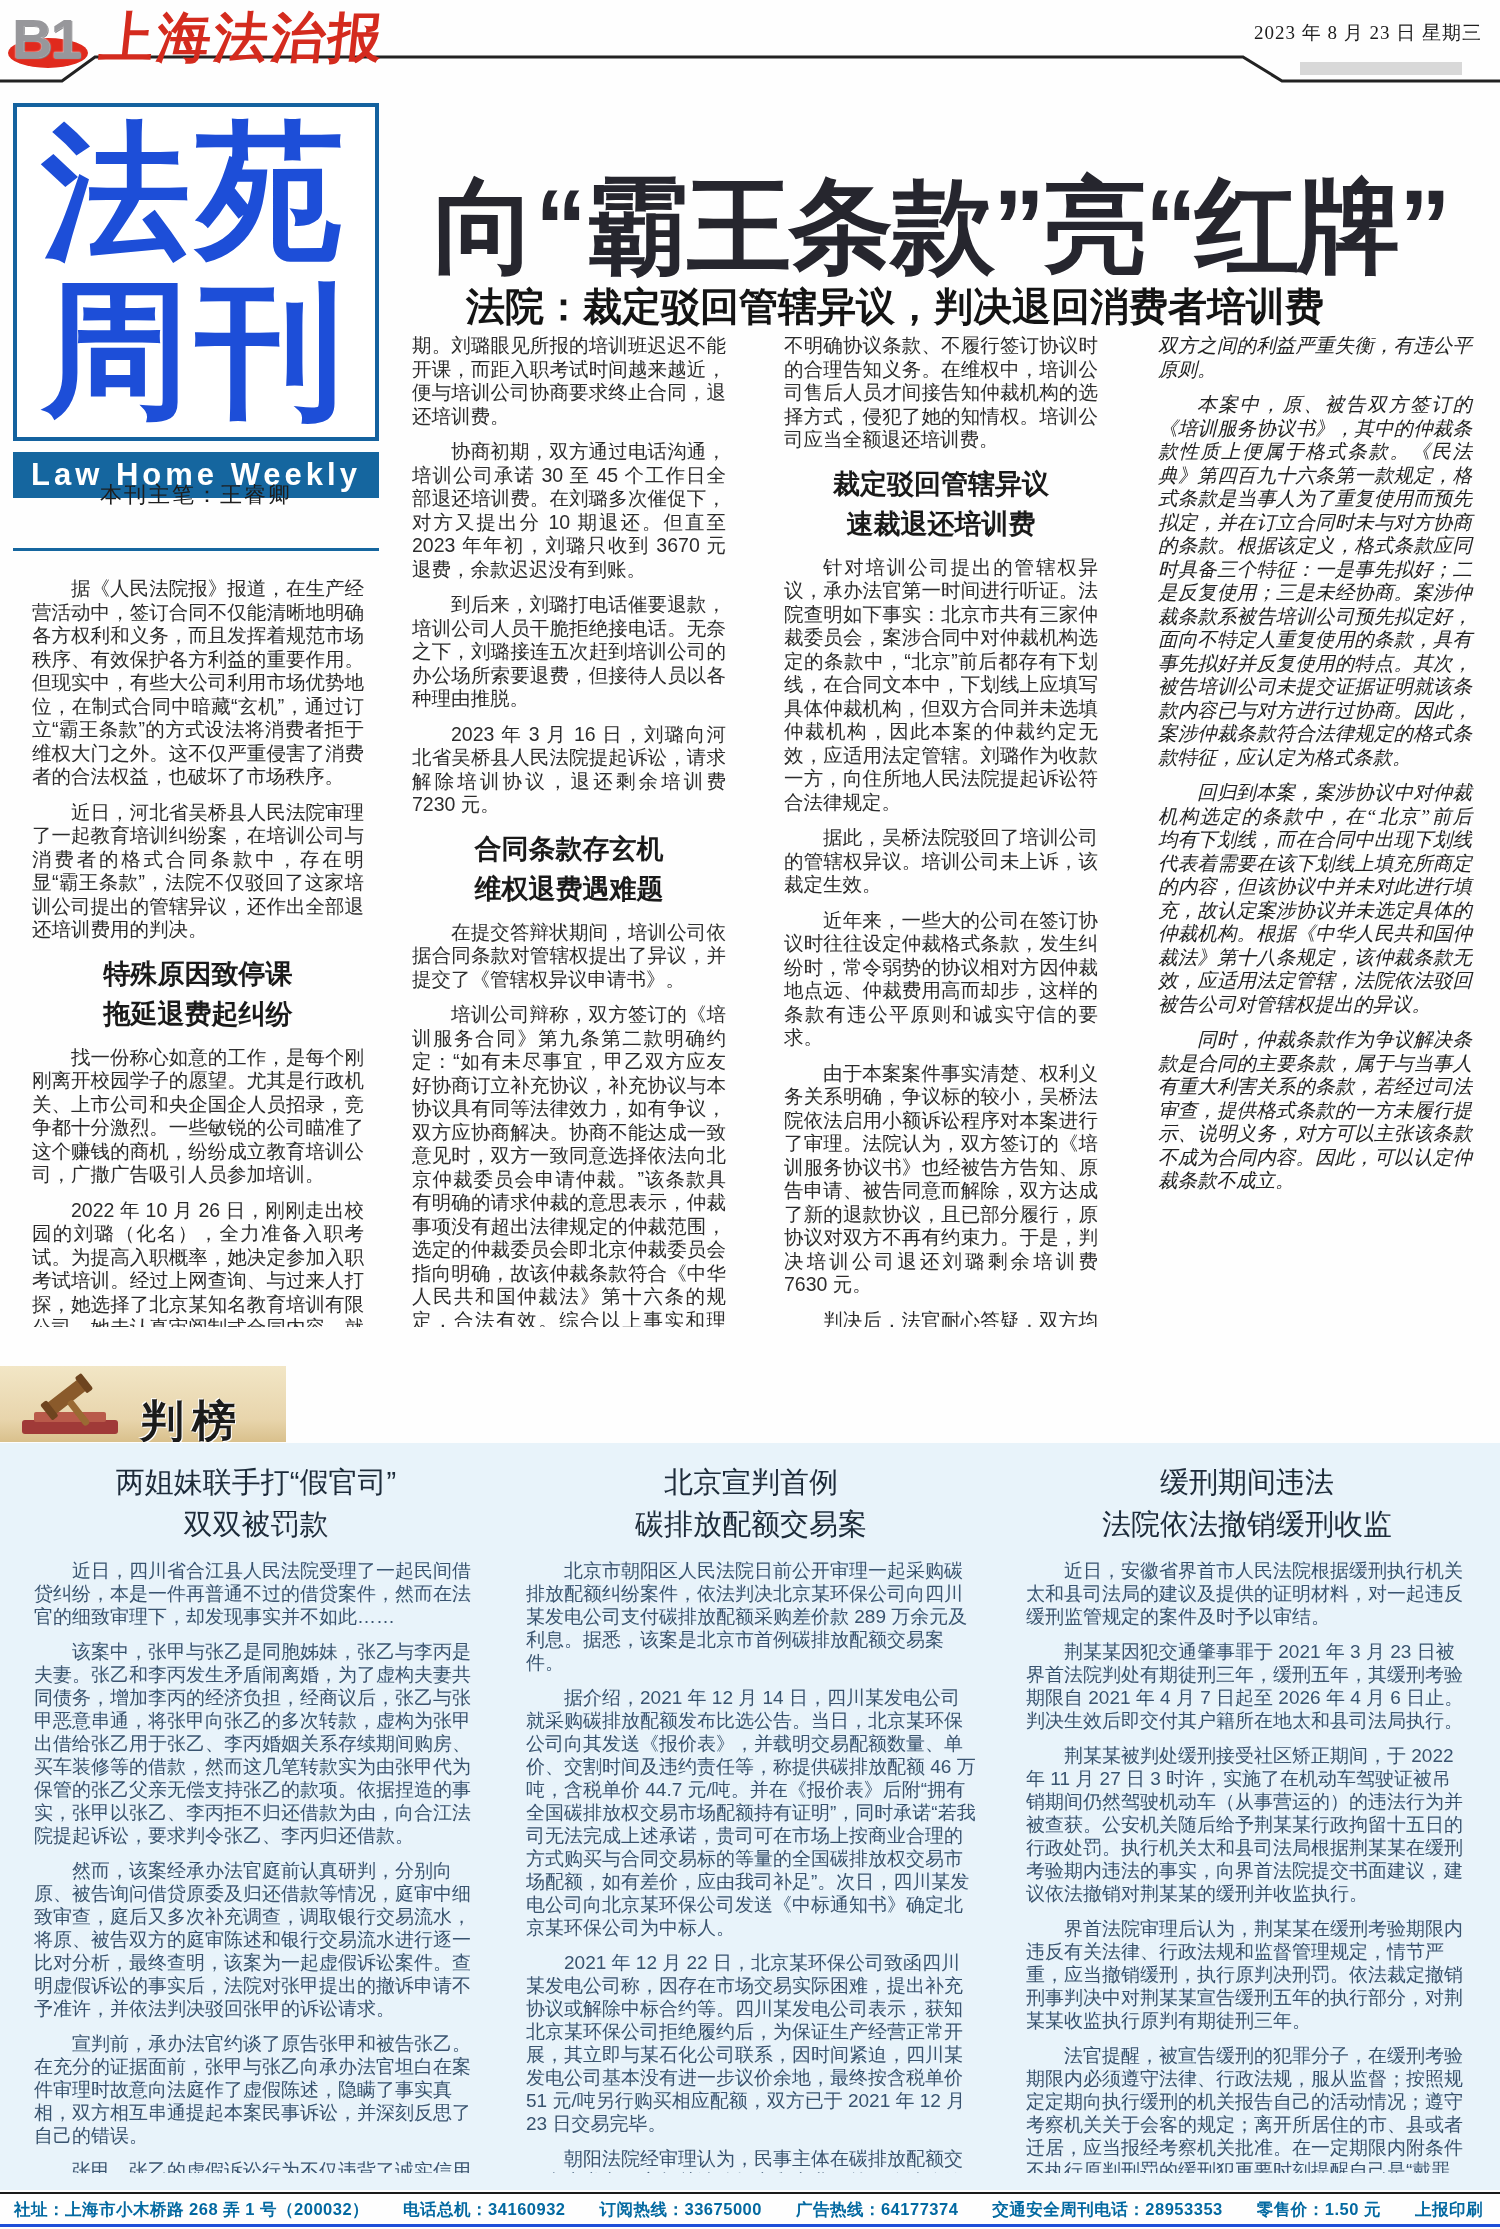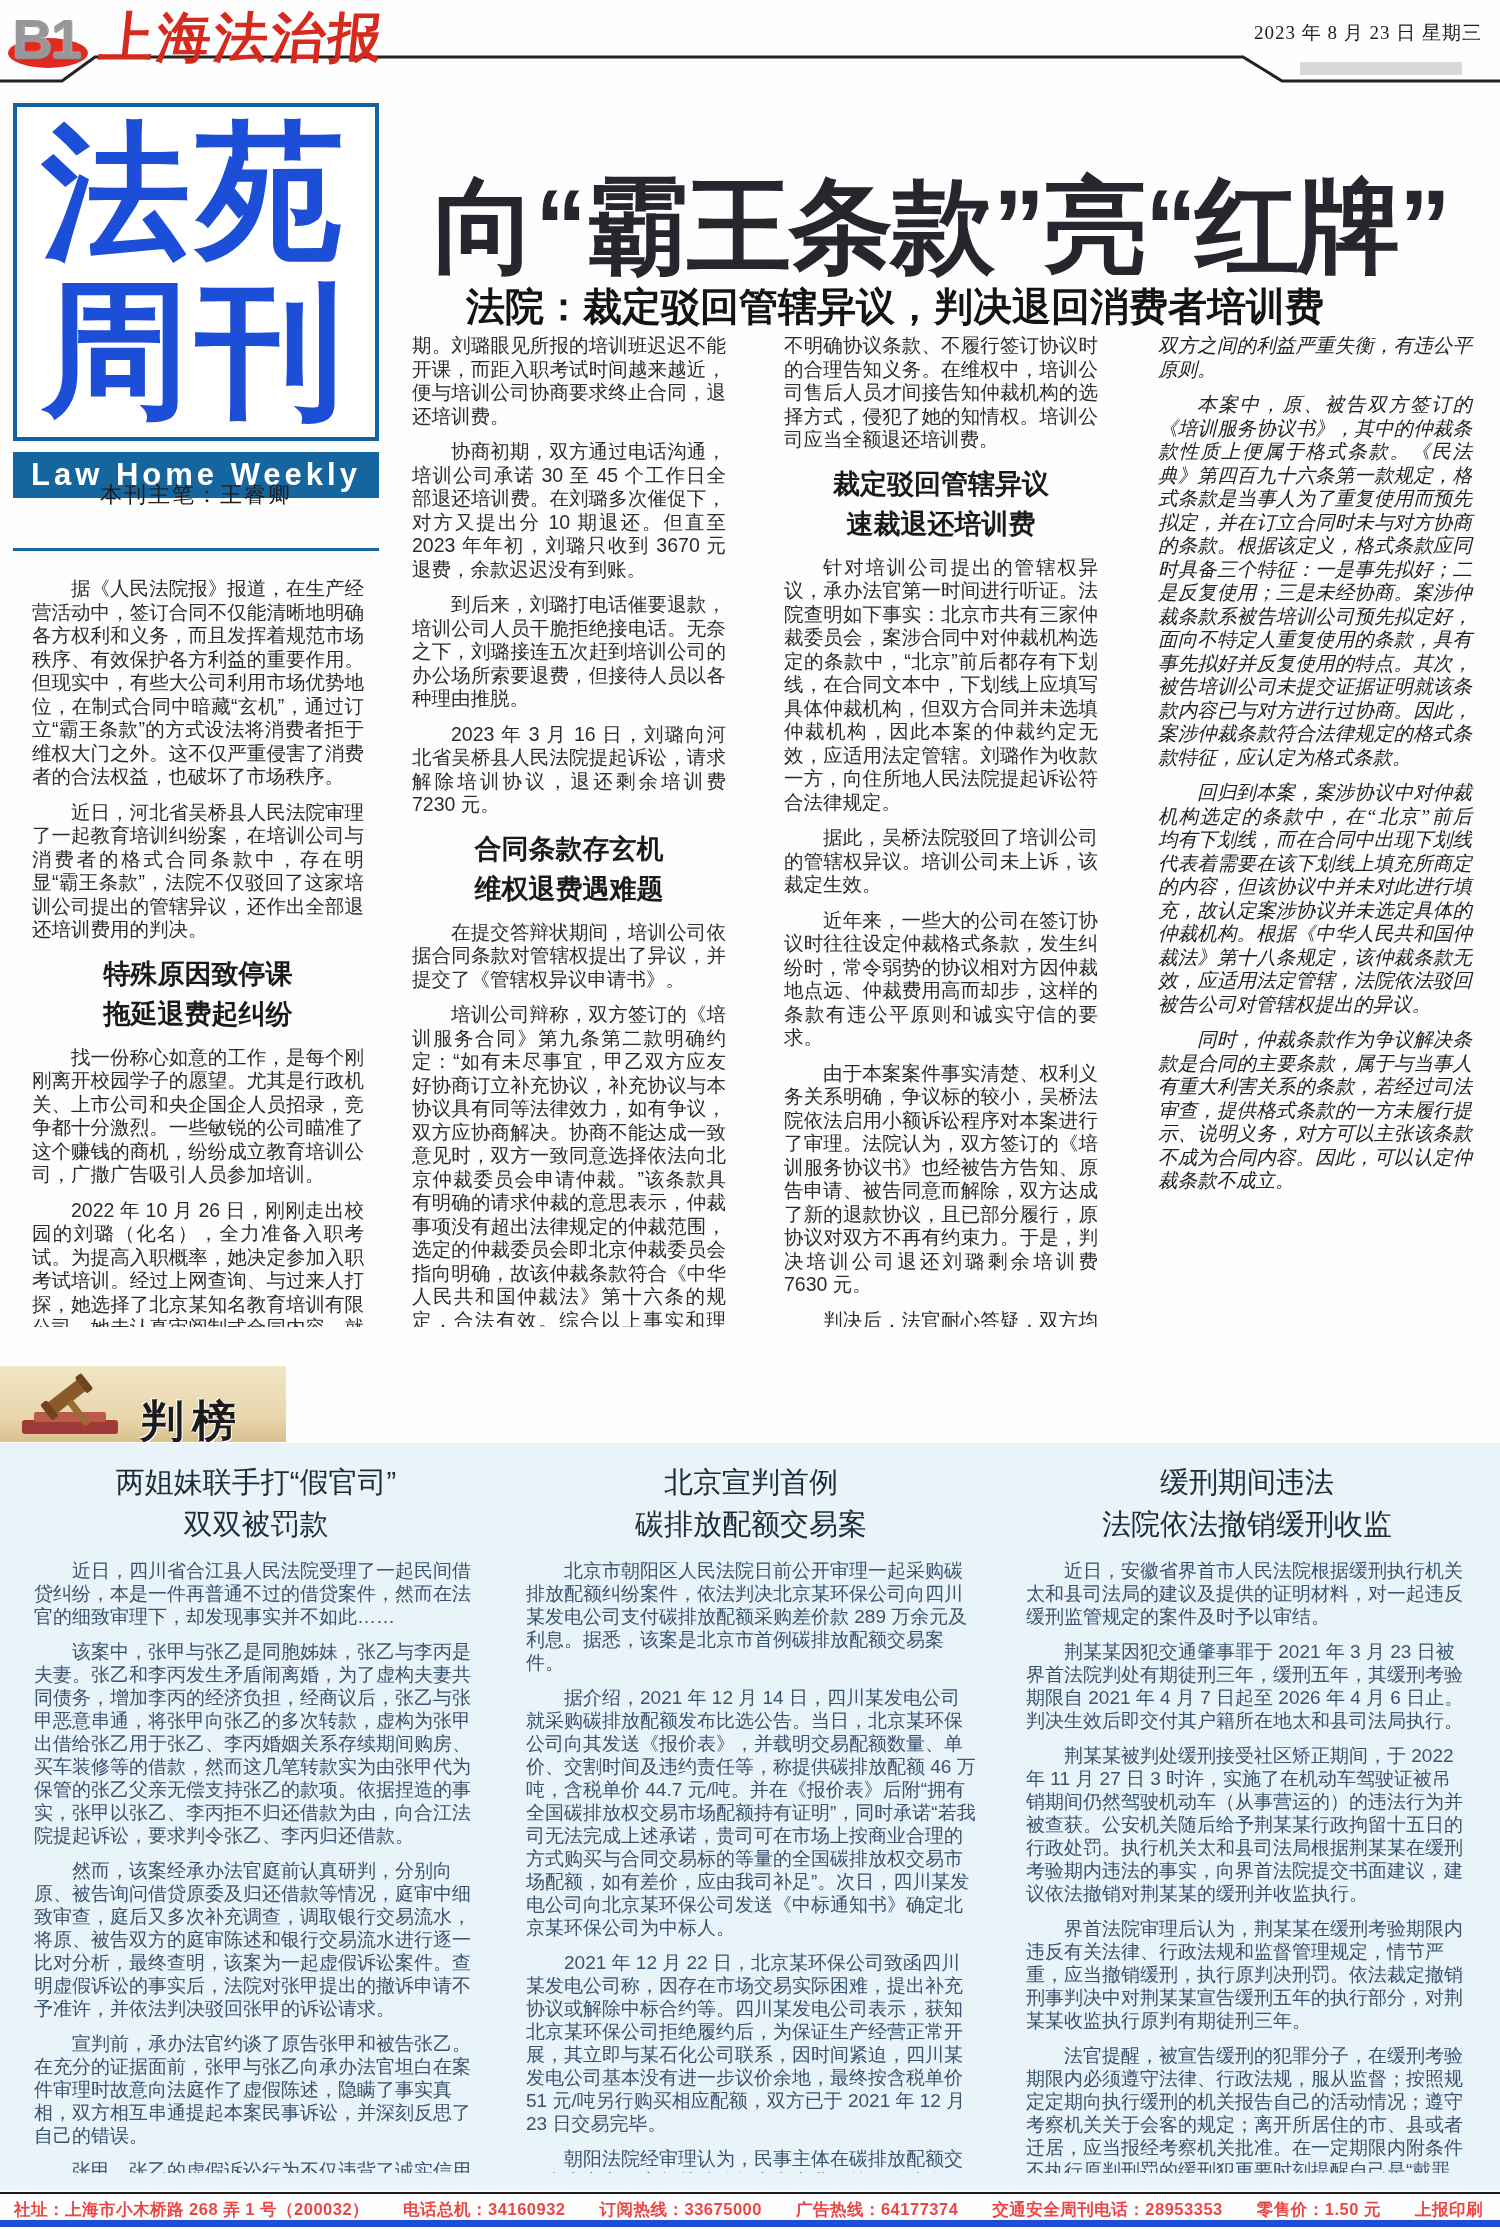--- a/index.html
+++ b/index.html
@@ -53,22 +53,22 @@
   .bottom-section{position:absolute;left:0;top:1443px;width:1500px;height:747px;background:#e8f3fa;}
   .bottom-article{position:absolute;top:18px;height:712px;overflow:hidden;}
   .bottom-article .title{margin:0 0 14px;text-align:center;font-size:29px;line-height:42px;
         font-weight:400;color:#1c2a39;white-space:pre-line;}
   .bottom-article .para{font-size:19px;line-height:23px;color:#38536f;}
   .ba-1{left:22px;width:468px;}
   .ba-2{left:514px;width:474px;}
   .ba-3{left:1014px;width:466px;}
   
   .page-footer{position:absolute;left:0;top:2192px;width:1500px;height:35px;
-        border-top:2px solid #1a1a1a;border-bottom:7px solid #1d4ed8;box-sizing:border-box;
-        font-size:16.5px;line-height:31px;color:#ef4444;padding:0 14px;white-space:nowrap;overflow:hidden;
+        border-top:2px solid #1a1a1a;border-bottom:3px solid #1d4ed8;box-sizing:border-box;
+        font-size:16.5px;line-height:31px;color:#0369a1;padding:0 14px;white-space:nowrap;overflow:hidden;
         font-weight:700;letter-spacing:0.5px;}
 </style>
 </head>
 <body>
 
 <div id="page">
 
   <div class="edition-ellipse"></div>
   <div class="edition-badge">B1</div>
   <div class="masthead">上海法治报</div>

